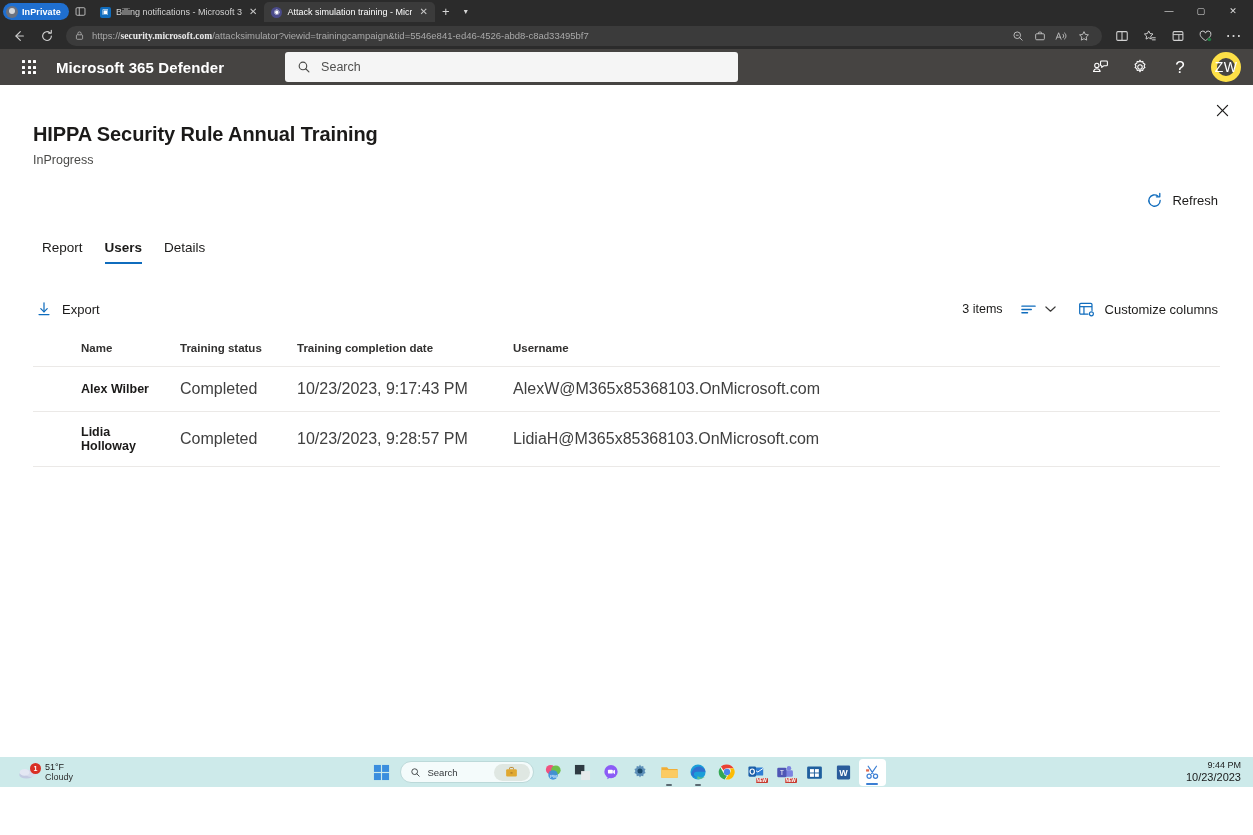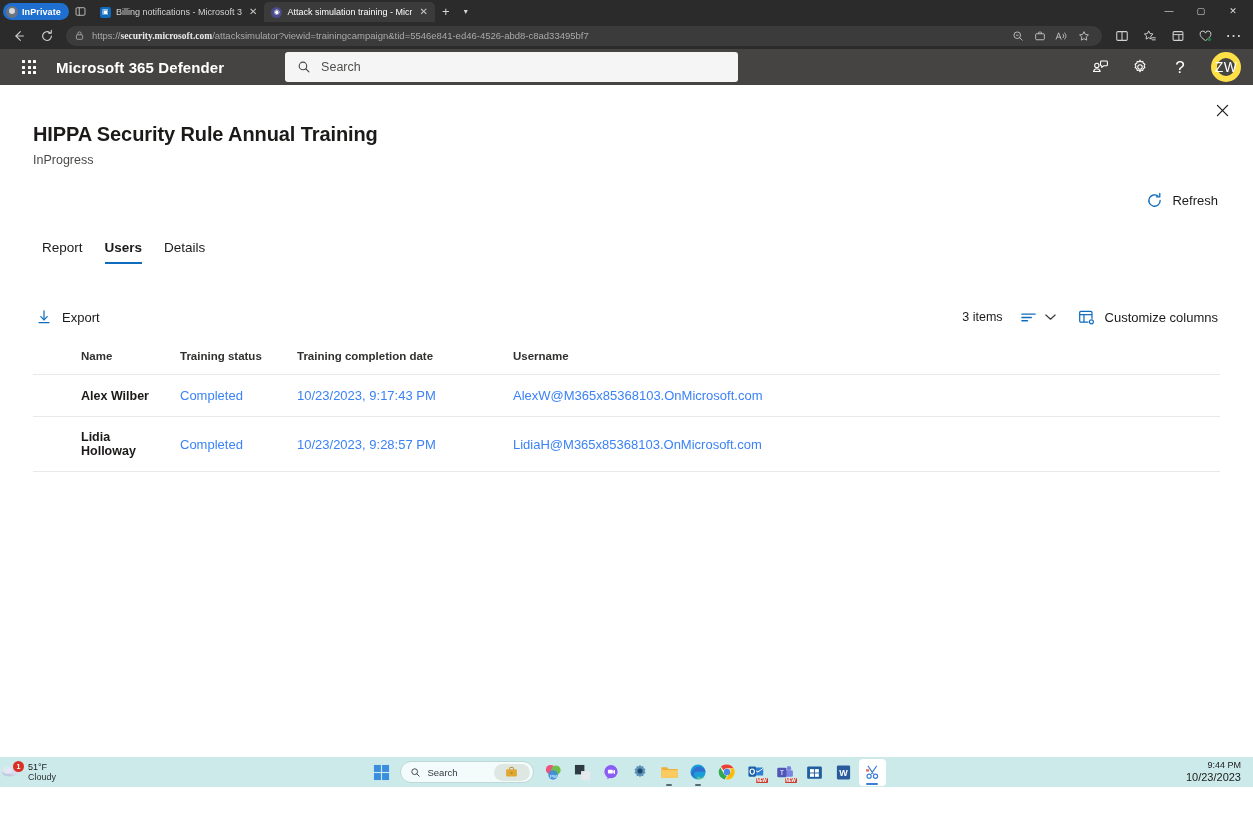--- a/index.html
+++ b/index.html
@@ -192,21 +192,21 @@
   .tab-item:first-child { padding-left: 9px; }
   .tab-item.selected { font-weight: bold; }
   .tab-item.selected::after {
     content: ""; position: absolute;
     left: 11px; right: 11px; bottom: 0;
     height: 2px; background: #0f6cbd;
   }
 
   .cmdbar {
     display: flex; align-items: center;
-    margin-top: 40px;
+    margin-top: 32px;
     padding-bottom: 4px;
   }
   .cmd-left { display: flex; align-items: center; }
   .export-btn {
     display: flex; align-items: center; gap: 10px;
     font-size: 13px; color: #1b1a19;
     padding: 5px 7px 5px 3px;
   }
   .cmd-right { margin-left: auto; display: flex; align-items: center; gap: 0; }
   .items-count { font-size: 12.5px; color: #1b1a19; margin-right: 14px; }
@@ -216,41 +216,41 @@
 
   
   .tbl { width: 100%; border-collapse: collapse; margin-top: 11px; }
   .tbl th {
     text-align: left;
     font-size: 11.5px; font-weight: bold; color: #323130;
     padding: 5px 8px 12px;
     border-bottom: 1px solid #ebe9e7;
   }
   .tbl td {
-    font-size: 13px; color: #3b82f6;
+    font-size: 16px; color: #404040;
     padding: 13px 8px;
     border-bottom: 1px solid #ebe9e7;
   }
   .tbl td.cell-name { font-weight: bold; color: #1b1a19; font-size: 12.5px; }
   .col-name { width: 139px; padding-left: 48px !important; }
   .col-status { width: 117px; }
   .col-date { width: 216px; }
   .col-user { width: auto; }
   .tbl th.col-name { padding-left: 48px; }
 
   
   .taskbar {
     position: absolute; left: 0; bottom: 0;
     width: 1253px; height: 30px;
     background: #cdeaea;
     display: flex; align-items: center;
   }
   .weather {
-    display: flex; align-items: flex-start; gap: 5px;
-    padding-left: 1px; width: 200px;
+    display: flex; align-items: flex-end; gap: 5px;
+    padding-left: 18px; width: 200px;
   }
   .cloud-icon { position: relative; width: 22px; height: 18px; }
   .badge {
     position: absolute; right: -1px; top: -1px;
     width: 11px; height: 11px; border-radius: 50%;
     background: #d93025; color: #fff;
     font-size: 7px; display: flex; align-items: center; justify-content: center;
     font-weight: bold;
   }
   .weather-txt { line-height: 1.15; }

